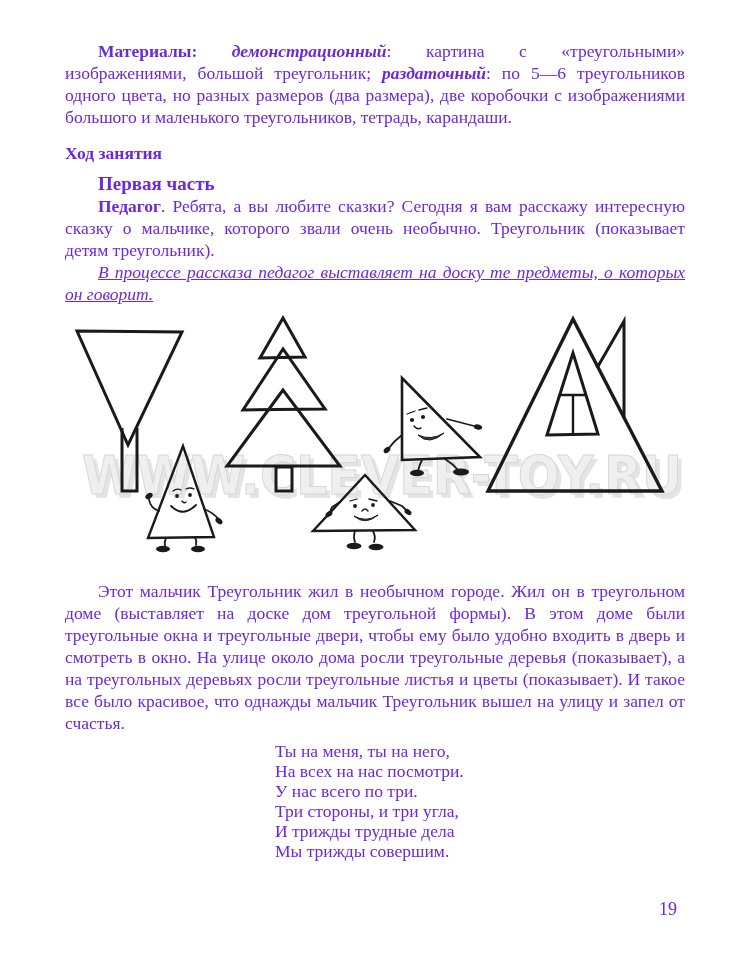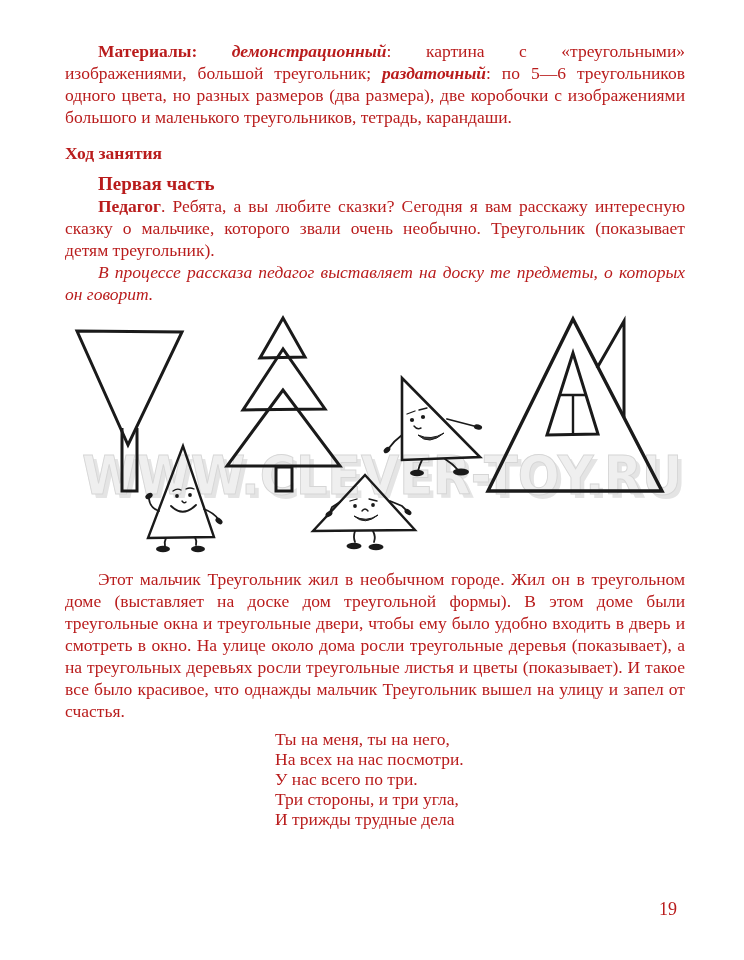--- a/index.html
+++ b/index.html
@@ -1,52 +1,52 @@
 <!DOCTYPE html>
 <html><head>
 <meta charset="utf-8">
 <style>
   html,body{margin:0;padding:0;background:#fff;}
   .page{
     position:relative;
     width:744px;height:960px;
     background:#ffffff;
     font-family:"Liberation Serif", serif;
-    color:#b91c1c;
+    color:#6d28d9;
     box-sizing:border-box;
     padding:40px 59px 0 65px;
     overflow:hidden;
   }
   p.body{
     font-size:17.5px;
     line-height:22px;
     margin:0;
     text-align:justify;
     text-align-last:left;
     text-indent:33px;
   }
   .b{font-weight:bold;}
   .bi{font-weight:bold;font-style:italic;}
-  .it{font-style:italic;}
+  .it{font-style:italic;text-decoration:underline;}
   h3.heading{
     font-size:17.5px;line-height:22px;
     font-weight:bold;text-align:left;
     margin:14px 0 9px 0;
   }
   p.part{
     font-size:19px;line-height:22px;
     font-weight:bold;margin:0;text-indent:33px;
   }
   .illustration{
     position:relative;
     height:258px;
     margin-top:5px;
   }
   .illustration svg{position:absolute;left:-3px;top:0;}
-  p.story{margin-top:0;}
+  p.story{margin-top:12px;}
   .poem{
     margin:7px 0 0 210px;
     font-size:17.5px;line-height:20px;
   }
   .page-number{
     position:absolute;
     top:899px;left:659px;
     font-size:18px;
   }
   .shape{stroke:#1a1a1a;fill:none;}
@@ -147,17 +147,18 @@
   </div>
 
   <p class="body story">Этот мальчик Треугольник жил в необычном городе. Жил он в треугольном доме (выставляет на доске дом треугольной формы). В этом доме были треугольные окна и треугольные двери, чтобы ему было удобно входить в дверь и смотреть в окно. На улице около дома росли треугольные деревья (показывает), а на треугольных деревьях росли треугольные листья и цветы (показывает). И такое все было красивое, что однажды мальчик Треугольник вышел на улицу и запел от счастья.</p>
 
   <div class="poem">
     <div>Ты на меня, ты на него,</div>
     <div>На всех на нас посмотри.</div>
     <div>У нас всего по три.</div>
     <div>Три стороны, и три угла,</div>
     <div>И трижды трудные дела</div>
+    <div>Мы трижды совершим.</div>
   </div>
 
   <div class="page-number">19</div>
 
 </div>
 
 </body></html>

